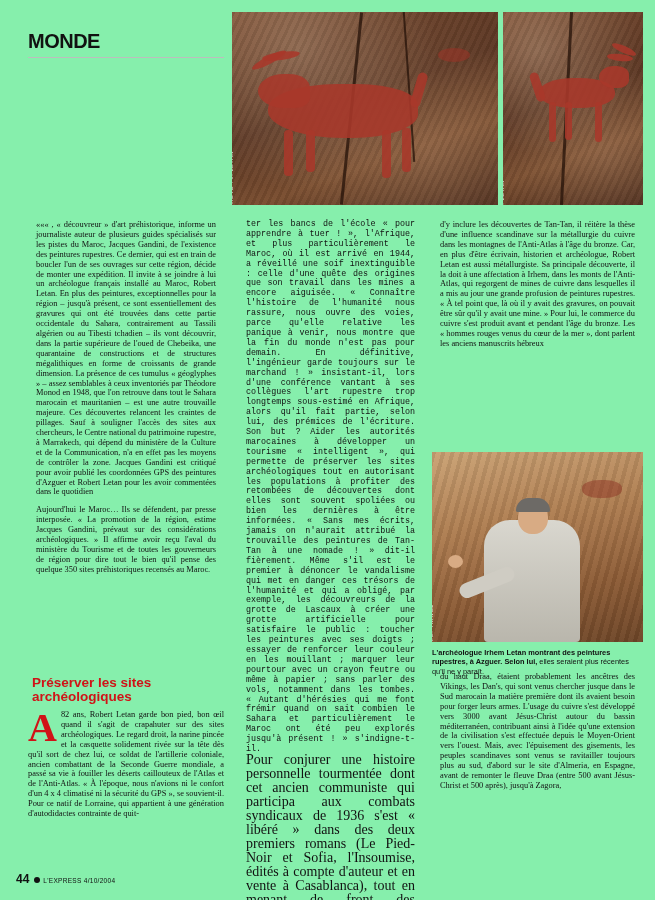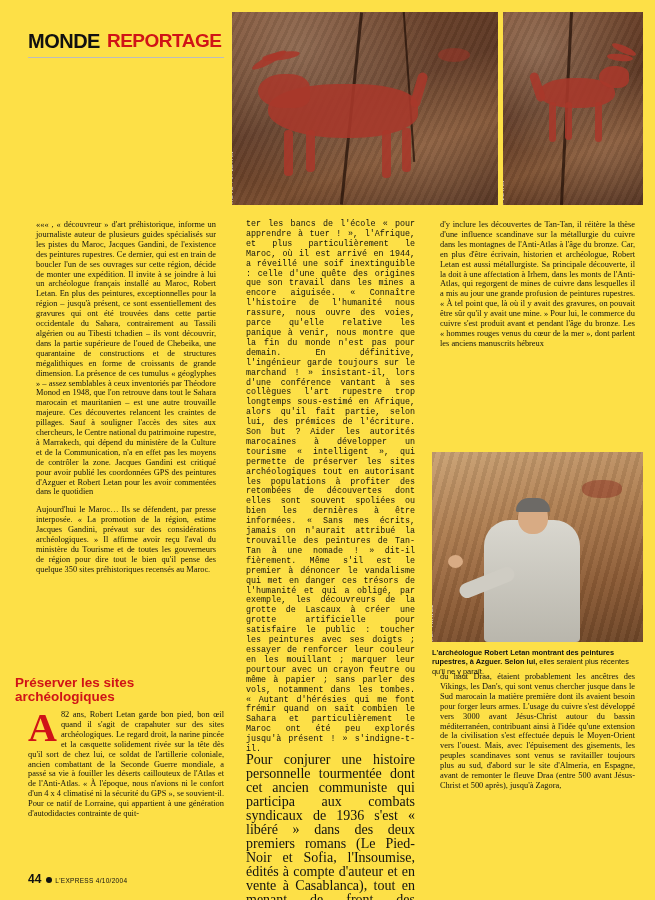--- a/index.html
+++ b/index.html
@@ -12,21 +12,21 @@
     height: 900px;
     font-family: "Liberation Serif", serif;
     color: #000000;
     position: relative;
     overflow: hidden;
   }
   .page {
     position: relative;
     width: 655px;
     height: 900px;
-    background: #fde047;
+    background: #86efac;
   }
 
   
   .header {
     position: absolute;
     left: 28px;
     top: 30px;
     width: 200px;
     height: 22px;
     display: flex;
@@ -129,21 +129,21 @@
     margin: 8px;
     text-indent: 0;
   }
   .col1 { left: 28px;  top: 212px; width: 196px; }
   .col2 { left: 238px; top: 212px; width: 185px; font-family: Liberation Mono, monospace; }
   .col3 { left: 432px; top: 212px; width: 211px; }
 
   
   .subhead {
     position: absolute;
-    left: 15px;
+    left: 32px;
     top: 676px;
     width: 196px;
     font-family: "Liberation Sans", sans-serif;
     font-weight: bold;
     font-size: 13.5px;
     line-height: 14px;
     color: #d01317;
   }
   .col1b {
     position: absolute;
@@ -263,21 +263,21 @@
     top: 664px;
     width: 211px;
     font-size: 8.4px;
     line-height: 9.9px;
     text-align: justify;
   }
 
   
   .footer {
     position: absolute;
-    left: 28px;
+    left: 16px;
     bottom: 14px;
     display: flex;
     align-items: baseline;
   }
   .folio {
     font-family: "Liberation Sans", sans-serif;
     font-weight: bold;
     font-size: 12px;
     color: #111111;
   }
@@ -299,21 +299,20 @@
     top: 0px;
   }
 </style>
 </head>
 <body>
 
 <div class="page">
 
   <div class="header">
     <span class="rubric">MONDE</span>
-    <span class="rubric-sub">REPORTAGE</span>
   </div>
   <div class="header-rule"></div>
 
   <div class="photo-top-left">
     <div class="cave-bg"></div>
     <div class="crack" style="left:118px; top:0; width:3px; height:193px; transform:rotate(6deg);"></div>
     <div class="crack" style="left:176px; top:0; width:2px; height:150px; transform:rotate(-4deg);"></div>
 
     <div class="pigment" style="left:36px; top:72px; width:150px; height:54px; background:#a8382a; border-radius:46% 40% 44% 50%;"></div>
     <div class="pigment" style="left:26px; top:62px; width:52px; height:34px; background:#a8382a; border-radius:50% 40% 30% 50%;"></div>
@@ -370,21 +369,21 @@
     <div class="pigment" style="left:150px; top:28px; width:40px; height:18px; background:#8d3324; border-radius:45%; opacity:.5;"></div>
     <div class="man-body"></div>
     <div class="man-arm"></div>
     <div class="man-hand"></div>
     <div class="man-head"></div>
     <div class="man-hair"></div>
     <span class="credit-v" style="left:2px; top:186px;">A.G. TRAVEL</span>
   </div>
 
   <div class="caption">
-    <span class="bold">L'archéologue Robert Letan montrant des peintures rupestres, à Azguer. Selon lui,</span><span> elles seraient plus récentes qu'il ne y paraît.</span>
+    <span class="bold">L'archéologue Irhem Letan montrant des peintures rupestres, à Azguer. Selon lui,</span><span> elles seraient plus récentes qu'il ne y paraît.</span>
   </div>
 
   <div class="col col3b">
     <p>du haut Draa, étaient probablement les ancêtres des Vikings, les Dan's, qui sont venus chercher jusque dans le Sud marocain la matière première dont ils avaient besoin pour forger leurs armes. L'usage du cuivre s'est développé vers 3000 avant Jésus-Christ autour du bassin méditerranéen, contribuant ainsi à l'idée qu'une extension de la civilisation s'est effectuée depuis le Moyen-Orient vers l'ouest. Mais, avec l'épuisement des gisements, les peuples scandinaves sont venus se ravitailler toujours plus au sud, d'abord sur le site d'Almeria, en Espagne, avant de remonter le fleuve Draa (entre 500 avant Jésus-Christ et 500 après), jusqu'à Zagora,</p>
   </div>
 
   <div class="footer">
     <span class="folio">44</span>
     <span class="footer-text">
       <span class="footer-mark"></span><span>L'EXPRESS 4/10/2004</span>

